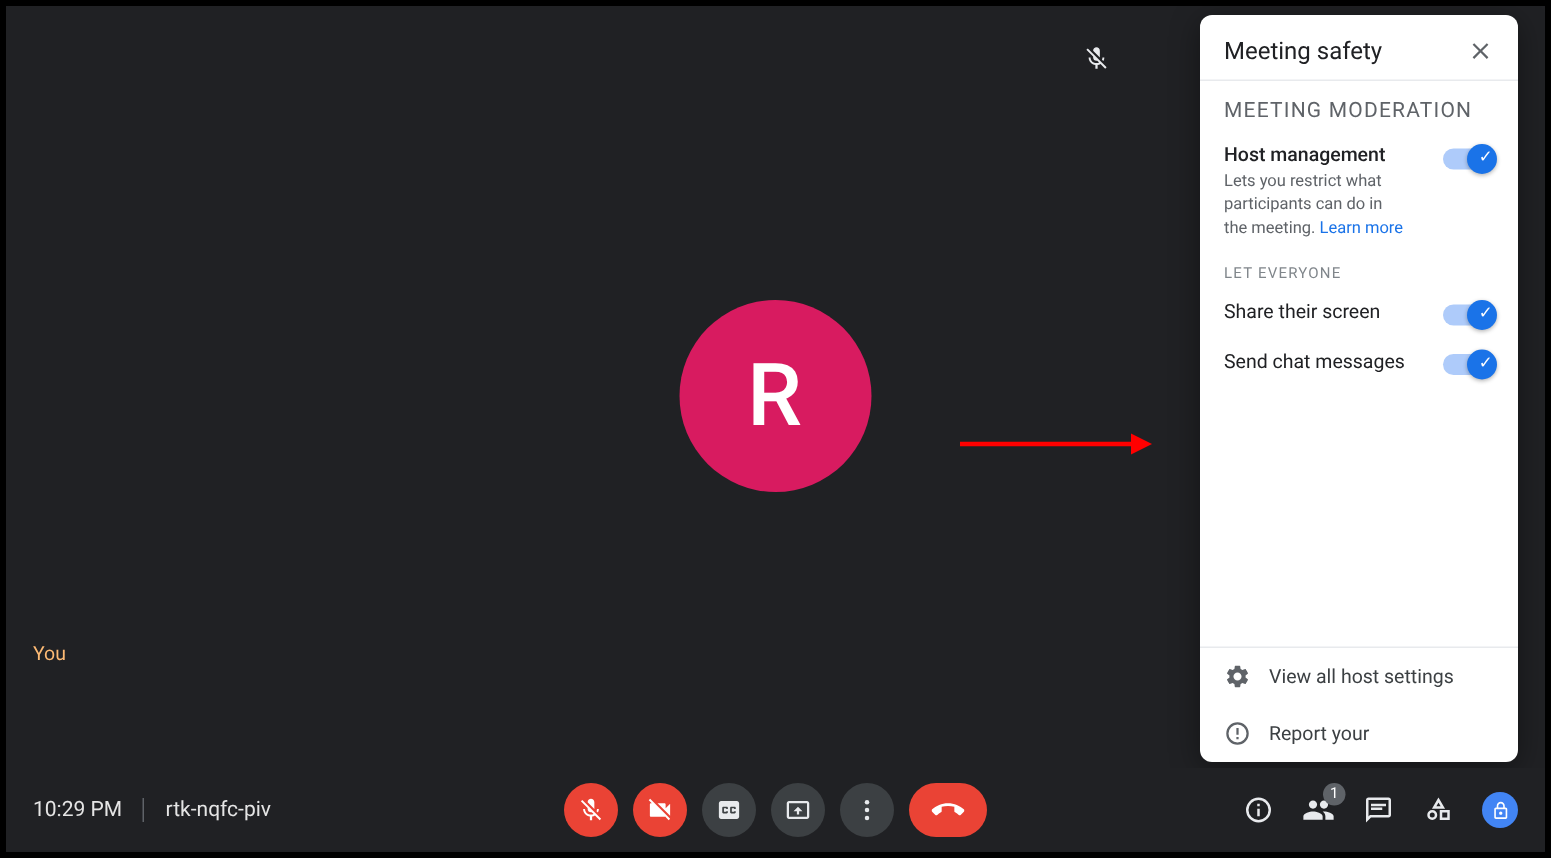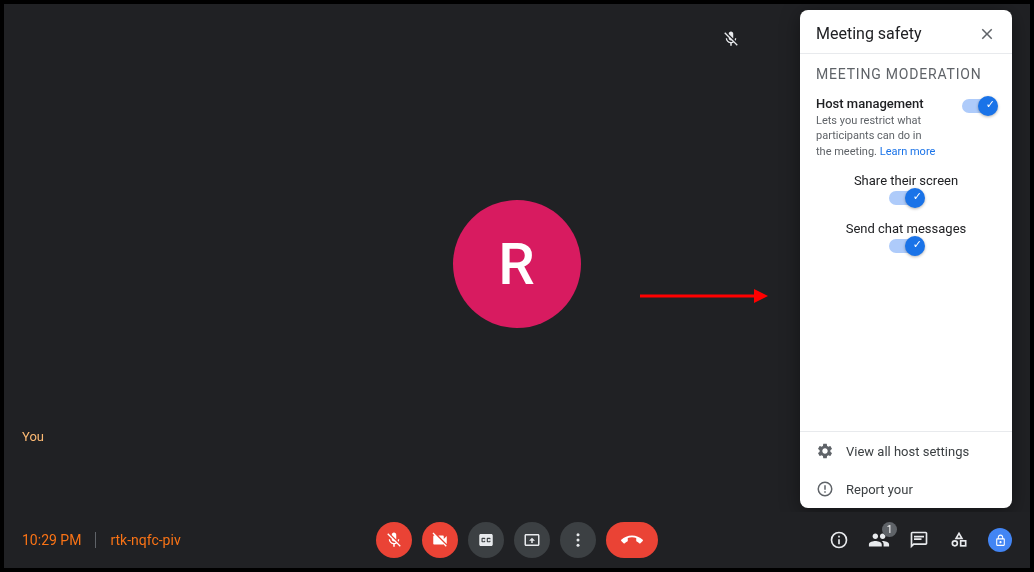--- a/index.html
+++ b/index.html
@@ -3,21 +3,21 @@
 <meta charset="utf-8">
 <style>
   * { box-sizing: border-box; margin: 0; padding: 0; }
   html, body { width: 1034px; height: 572px; font-family: 'Google Sans', Roboto, Arial, sans-serif; background: #000; overflow: hidden; }
   .app { position: relative; width: 100%; height: 100%; background: #202124; border: 4px solid #000; border-radius: 2px; }
   .video-area { position: absolute; top: 0; left: 0; right: 0; bottom: 56px; background: #202124; }
   .mic-muted { position: absolute; top: 26px; right: 290px; color: #e8eaed; }
   .avatar { position: absolute; top: 196px; left: 50%; transform: translateX(-50%); width: 128px; height: 128px; border-radius: 50%; background: #d81b60; display: flex; align-items: center; justify-content: center; color: #fff; font-size: 58px; font-weight: 500; letter-spacing: 1px; }
   .you-label { position: absolute; bottom: 68px; left: 18px; color: #fdba74; font-size: 13px; }
   .bottom-bar { position: absolute; left: 0; right: 0; bottom: 0; height: 56px; background: #202124; display: flex; align-items: center; justify-content: space-between; padding: 0 18px; }
-  .left-group { display: flex; align-items: center; gap: 10px; color: #f97316; font-size: 14px; }
+  .left-group { display: flex; align-items: center; gap: 10px; color: #e5e5e5; font-size: 14px; }
   .divider { width: 1px; height: 16px; background: #5f6368; margin: 0 4px; }
   .center-group { display: flex; align-items: center; gap: 10px; position: absolute; left: 50%; bottom: 10px; transform: translateX(-50%); }
   .circle-btn { width: 36px; height: 36px; border-radius: 50%; display: flex; align-items: center; justify-content: center; color: #e8eaed; cursor: pointer; }
   .red { background: #ea4335; color: #fff; }
   .grey { background: #3c4043; }
   .pill { width: 52px; border-radius: 20px; }
   .right-group { display: flex; align-items: center; gap: 18px; color: #e8eaed; }
   .right-group .ico { position: relative; cursor: pointer; display: flex; align-items: center; justify-content: center; width: 22px; height: 22px; }
   .badge { position: absolute; top: -7px; right: -7px; background: #5f6368; color: #fff; font-size: 10px; width: 15px; height: 15px; border-radius: 50%; display: flex; align-items: center; justify-content: center; }
   .shield { width: 24px; height: 24px; border-radius: 50%; background: #4285f4; color: #fff; display: flex; align-items: center; justify-content: center; font-size: 12px; }
@@ -31,21 +31,21 @@
   .panel-sep { height: 1px; background: #e8eaed; }
   .section-title { padding: 12px 16px 8px; font-size: 14px; letter-spacing: 0.8px; color: #5f6368; text-transform: uppercase; }
   .row { display: flex; align-items: flex-start; justify-content: flex-start; padding: 6px 16px 6px; gap: 26px; }
   .row .lbl { font-size: 13px; color: #202124; font-weight: 500; }
   .row .sub { font-size: 11px; color: #5f6368; line-height: 1.4; margin-top: 2px; }
   .row .sub a { color: #1a73e8; text-decoration: none; }
   .toggle { position: relative; width: 34px; height: 14px; background: #aecbfa; border-radius: 14px; flex-shrink: 0; margin-top: 3px; cursor: pointer; }
   .toggle::after { content: ""; position: absolute; right: -2px; top: -3px; width: 20px; height: 20px; border-radius: 50%; background: #1a73e8; box-shadow: 0 1px 3px rgba(0,0,0,.3); }
   .toggle .check { position: absolute; right: 1px; top: -1px; color: #fff; font-size: 11px; z-index: 2; }
   .sub-head { padding: 12px 16px 4px; font-size: 10px; letter-spacing: .8px; color: #80868b; }
-  .row-simple { display: flex; align-items: center; justify-content: space-between; padding: 8px 16px; flex-direction: column; }
+  .row-simple { display: flex; align-items: center; justify-content: space-between; padding: 8px 16px; }
   .row-simple .lbl { font-size: 13px; color: #202124; }
   .panel-footer { margin-top: auto; }
   .footer-item { display: flex; align-items: center; gap: 12px; padding: 10px 16px; font-size: 13px; color: #3c4043; cursor: pointer; }
   .footer-item svg { flex-shrink: 0; }
 
   
   .arrow { position: absolute; top: 280px; left: 636px; width: 128px; height: 24px; pointer-events: none; }
 
   svg { display: block; }
 </style>
@@ -91,20 +91,21 @@
         <div class="sub">
           <span>Lets you restrict what participants can do in the meeting.</span>
           <a href="#">Learn more</a>
         </div>
       </div>
       <div class="toggle">
           <span class="check">✓</span>
         </div>
     </div>
 
+    <div class="sub-head">LET EVERYONE</div>
 
     <div class="row-simple">
       <div class="lbl">Share their screen</div>
       <div class="toggle">
           <span class="check">✓</span>
         </div>
     </div>
 
     <div class="row-simple">
       <div class="lbl">Send chat messages</div>

